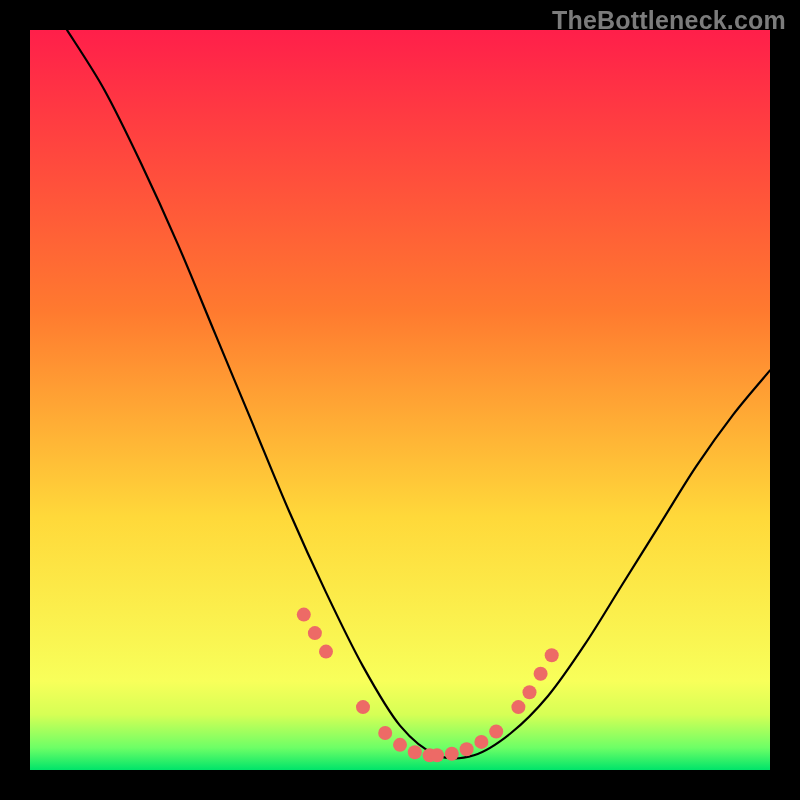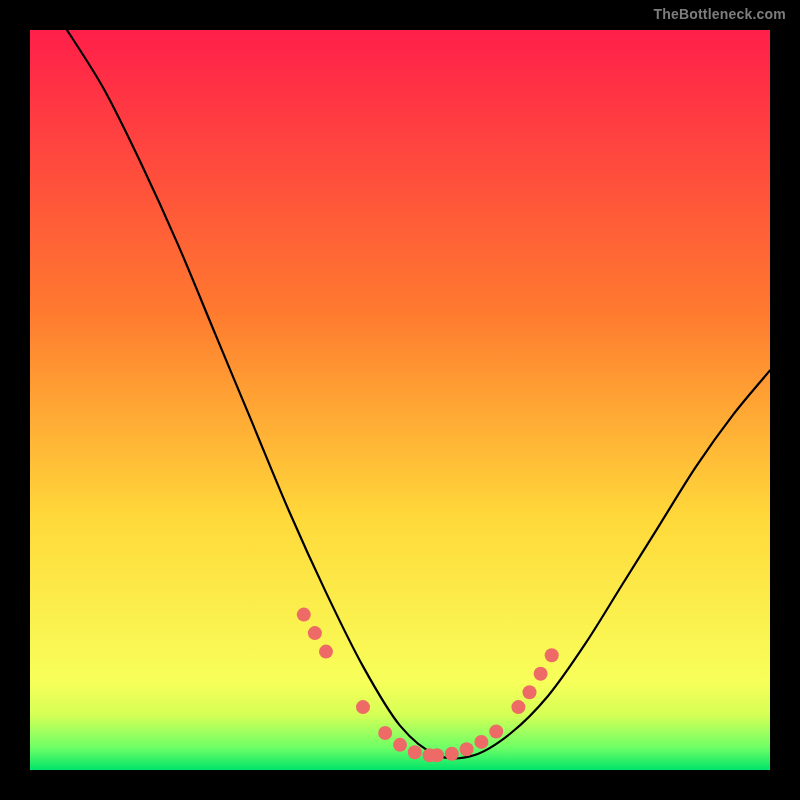--- a/index.html
+++ b/index.html
@@ -17,21 +17,21 @@
     top: 30px;
     width: 740px;
     height: 740px;
     background: #000;
   }
   .watermark {
     position: absolute;
     top: 6px;
     right: 14px;
     color: #7c7c7c;
-    font-size: 14px;
+    font-size: 25px;
     font-weight: 600;
     letter-spacing: 0.2px;
     z-index: 50;
   }
   svg {
     display: block;
   }
 </style>
 </head>
 <body>

